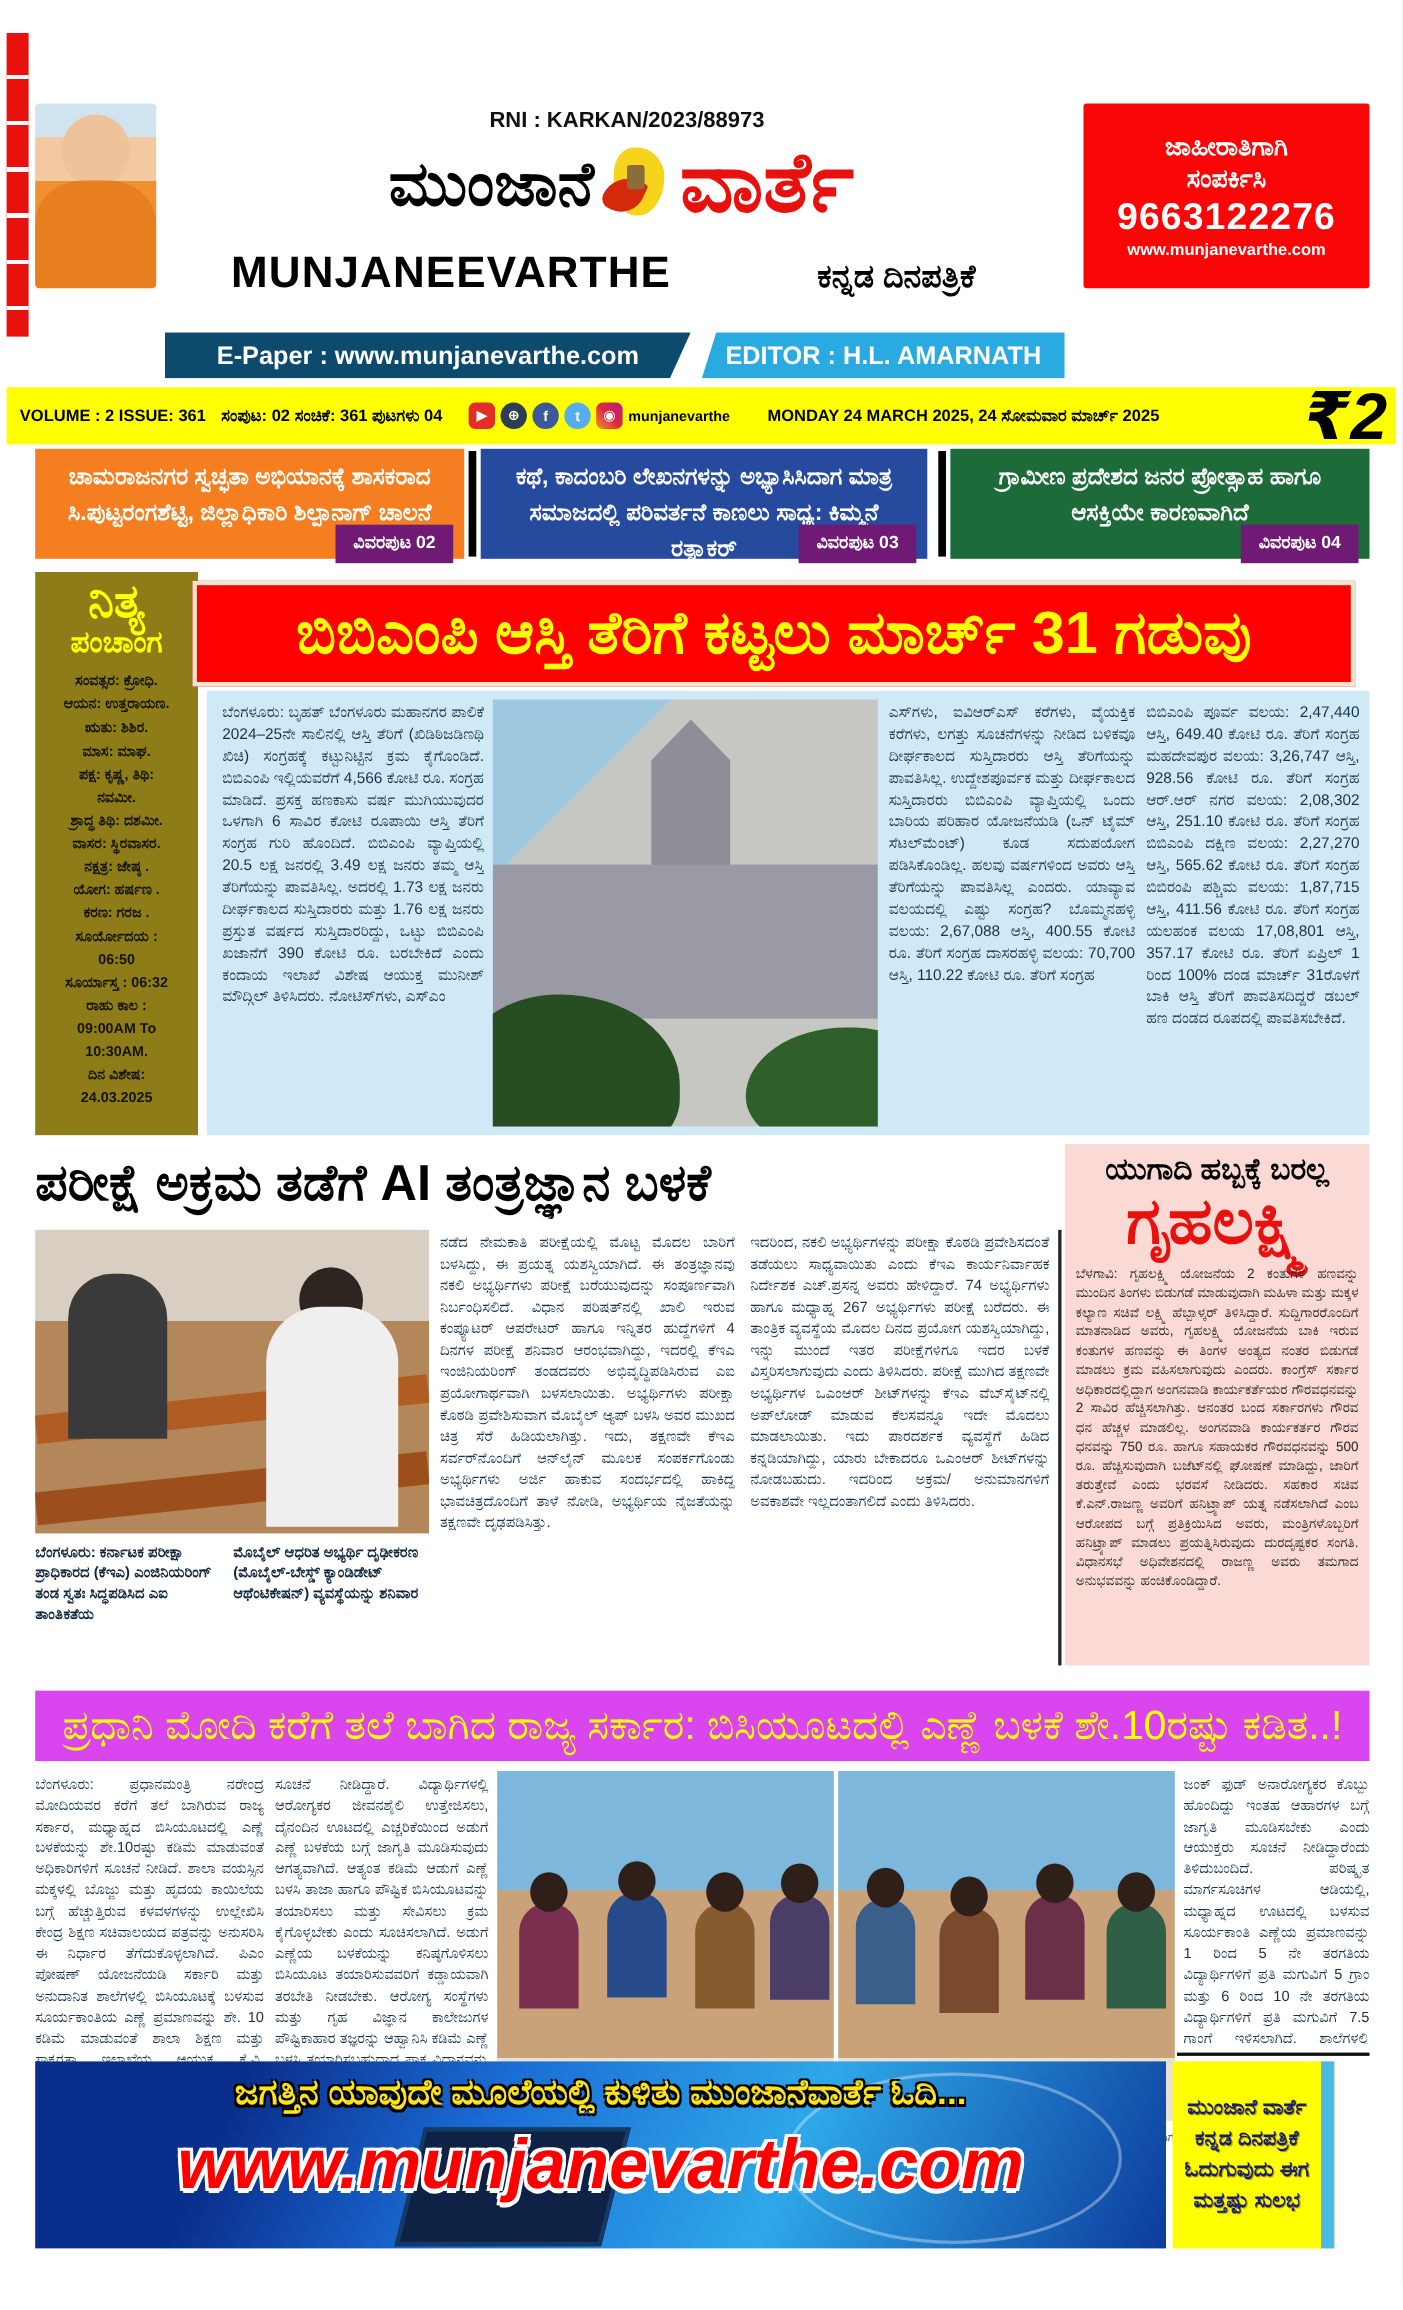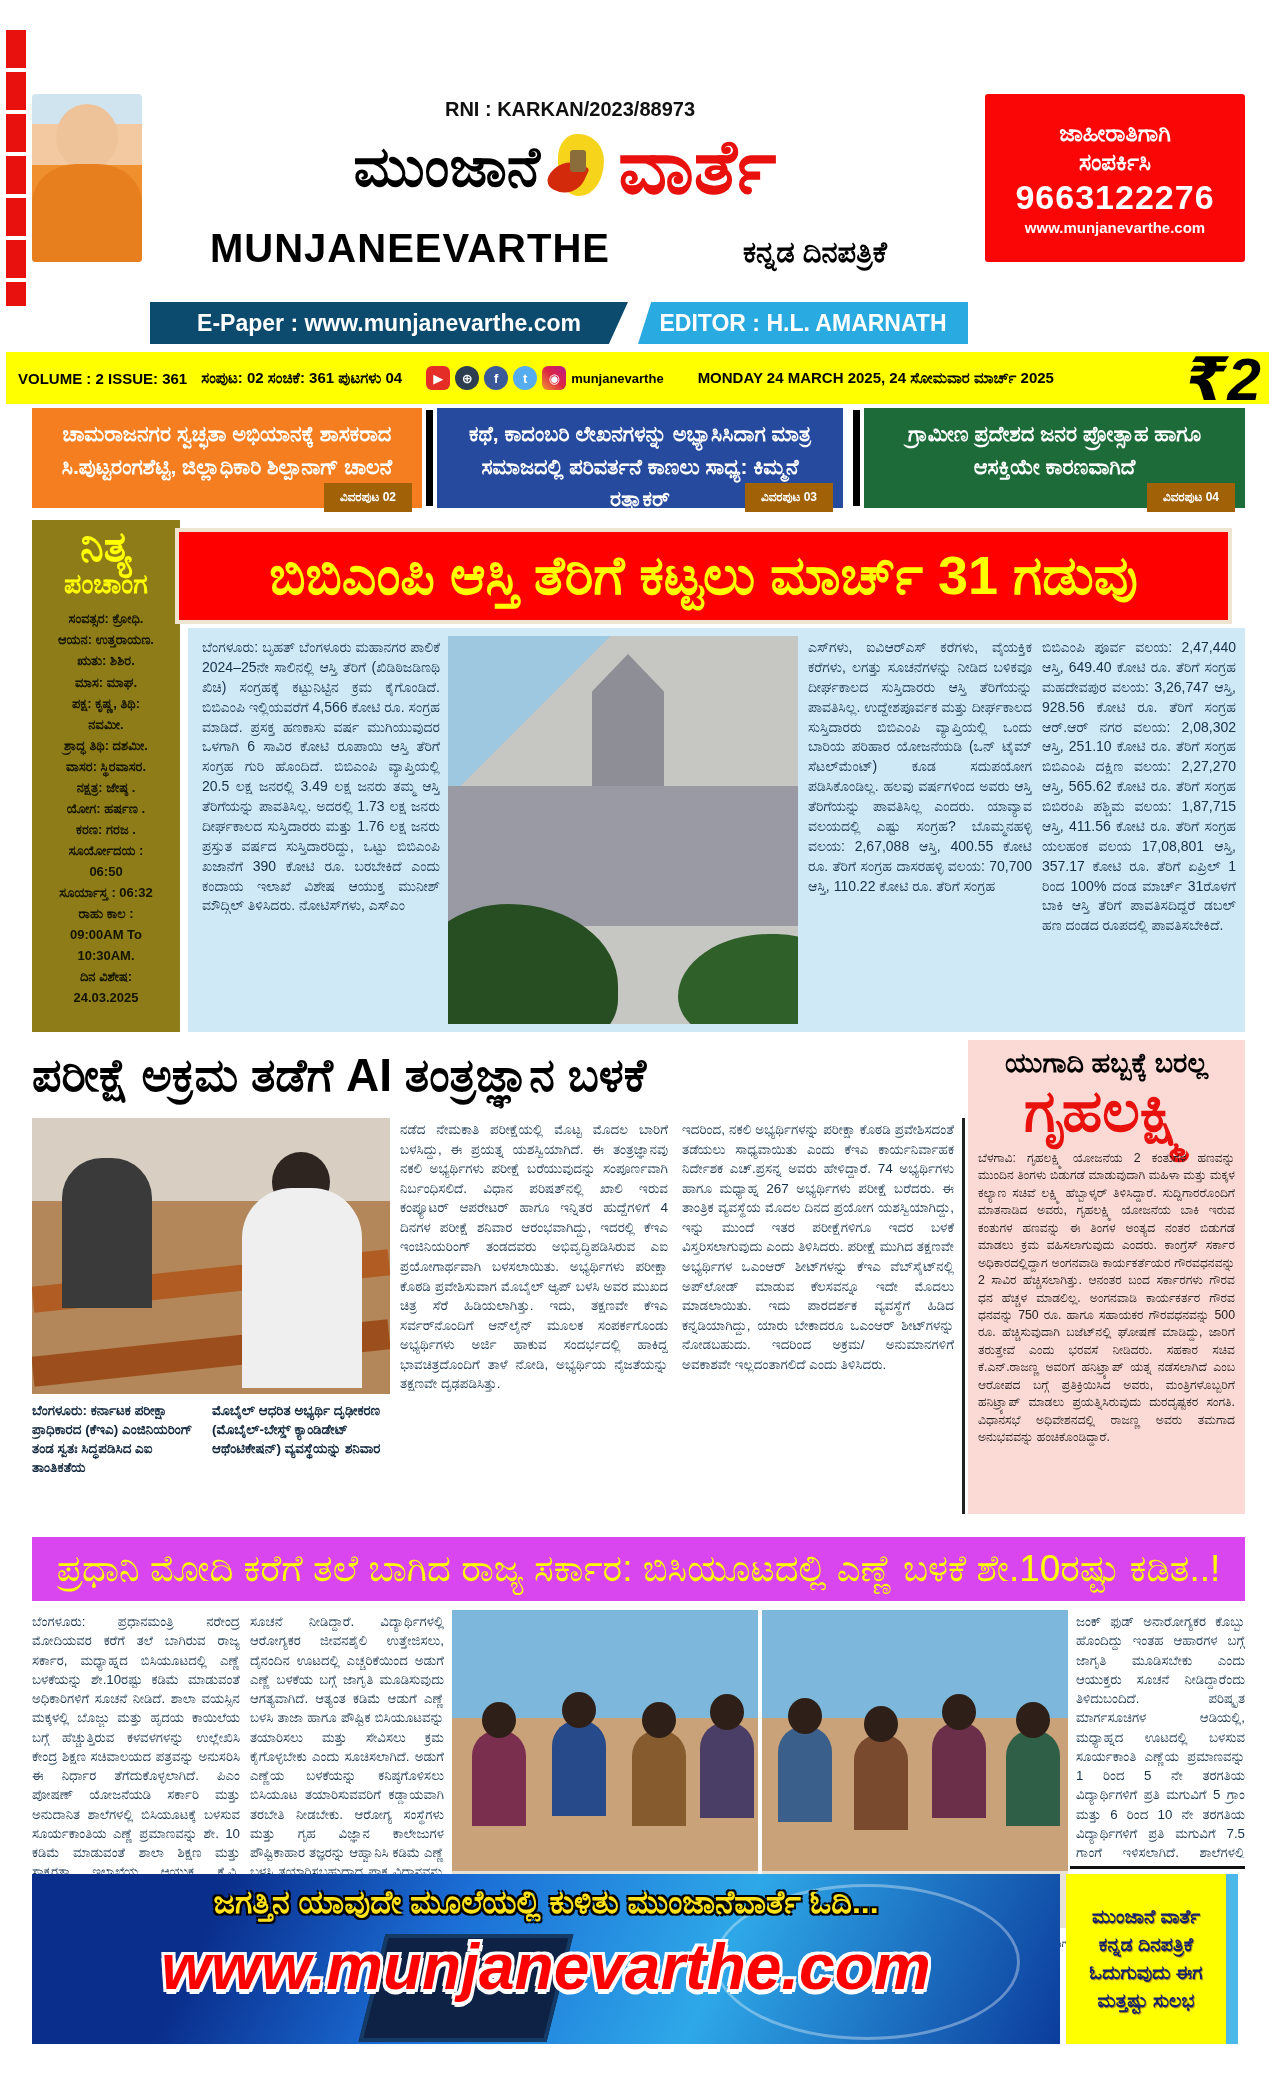--- a/index.html
+++ b/index.html
@@ -57,21 +57,21 @@
   .infobar .date{font-size:15px;margin-left:20px;text-align:center;}
   .price{right:14px;top:344px;font-size:60px;font-weight:bold;color:#000;font-style:italic;}
 
   
   .teaser{top:408px;height:100px;color:#fff;font-weight:bold;font-size:21px;text-align:center;
       padding:10px 14px;box-sizing:border-box;line-height:1.55;}
   .t1{left:32px;width:390px;background:#f57e20;}
   .t2{left:437px;width:406px;background:#264a9e;}
   .t3{left:864px;width:381px;background:#1c6b39;}
   .tsep{top:410px;width:7px;height:96px;background:#000;}
-  .page-tag{position:absolute;right:10px;bottom:-4px;background:#a16207;color:#fff;font-size:12px;font-weight:bold;
+  .page-tag{position:absolute;right:10px;bottom:-4px;background:#701a75;color:#fff;font-size:16px;font-weight:bold;
       padding:5px 16px;}
 
   
   .panchanga{left:32px;top:520px;width:148px;height:512px;background:#8d7c18;text-align:center;
       padding-top:6px;box-sizing:border-box;}
   .panchanga .pt1{font-size:42px;font-weight:bold;color:#ffff00;line-height:1;}
   .panchanga .pt2{font-size:27px;font-weight:bold;color:#ffff00;line-height:1.2;margin-bottom:8px;}
   .panchanga .pline{font-size:13px;font-weight:bold;color:#131302;line-height:1.62;}
   .lead-head{left:175px;top:528px;width:1057px;height:96px;background:#fe0000;border:4px solid #efe4cf;
       box-sizing:border-box;display:flex;align-items:center;justify-content:center;
@@ -138,21 +138,21 @@
   .banner{left:32px;top:1874px;width:1028px;height:170px;overflow:hidden;
       background:linear-gradient(115deg,#0a2e8c 0 18%,#1b6ed6 40%,#2ea8e8 66%,#0c3c9c 100%);}
   .banner .circuit{position:absolute;right:40px;top:10px;width:300px;height:150px;border:3px solid rgba(255,255,255,.35);
       border-radius:50%;}
   .banner .laptop{position:absolute;left:340px;top:60px;width:180px;height:100px;background:#0d2244;
       transform:skewX(-14deg);border:4px solid #163a66;}
   .banner .l1{position:absolute;left:0;top:10px;width:100%;text-align:center;font-size:32px;font-weight:bold;color:#ffe31a;
       text-shadow:2px 2px 0 #000,-2px 2px 0 #000,2px -2px 0 #000,-2px -2px 0 #000;}
   .banner .url{position:absolute;left:0;top:56px;width:100%;text-align:center;font-size:64px;font-weight:bold;font-style:italic;
       color:#fe0000;text-shadow:3px 3px 0 #fff,-3px 3px 0 #fff,3px -3px 0 #fff,-3px -3px 0 #fff,0 5px 0 #fff;}
-  .promo{left:1066px;top:1874px;width:172px;height:170px;background:#ffff00;border-right:12px solid #4ab8e8;
+  .promo{left:1066px;top:1874px;width:147px;height:170px;background:#ffff00;border-right:12px solid #4ab8e8;
       box-sizing:border-box;display:flex;flex-direction:column;justify-content:center;text-align:center;gap:6px;}
   .promo .pl{font-size:19px;font-weight:bold;color:#14206e;text-shadow:1px 1px 0 #c7a500;}
 </style>
 </head>
 <body>
 
 <div class="page">
 
   <div class="abs edge-strip"></div>
 

